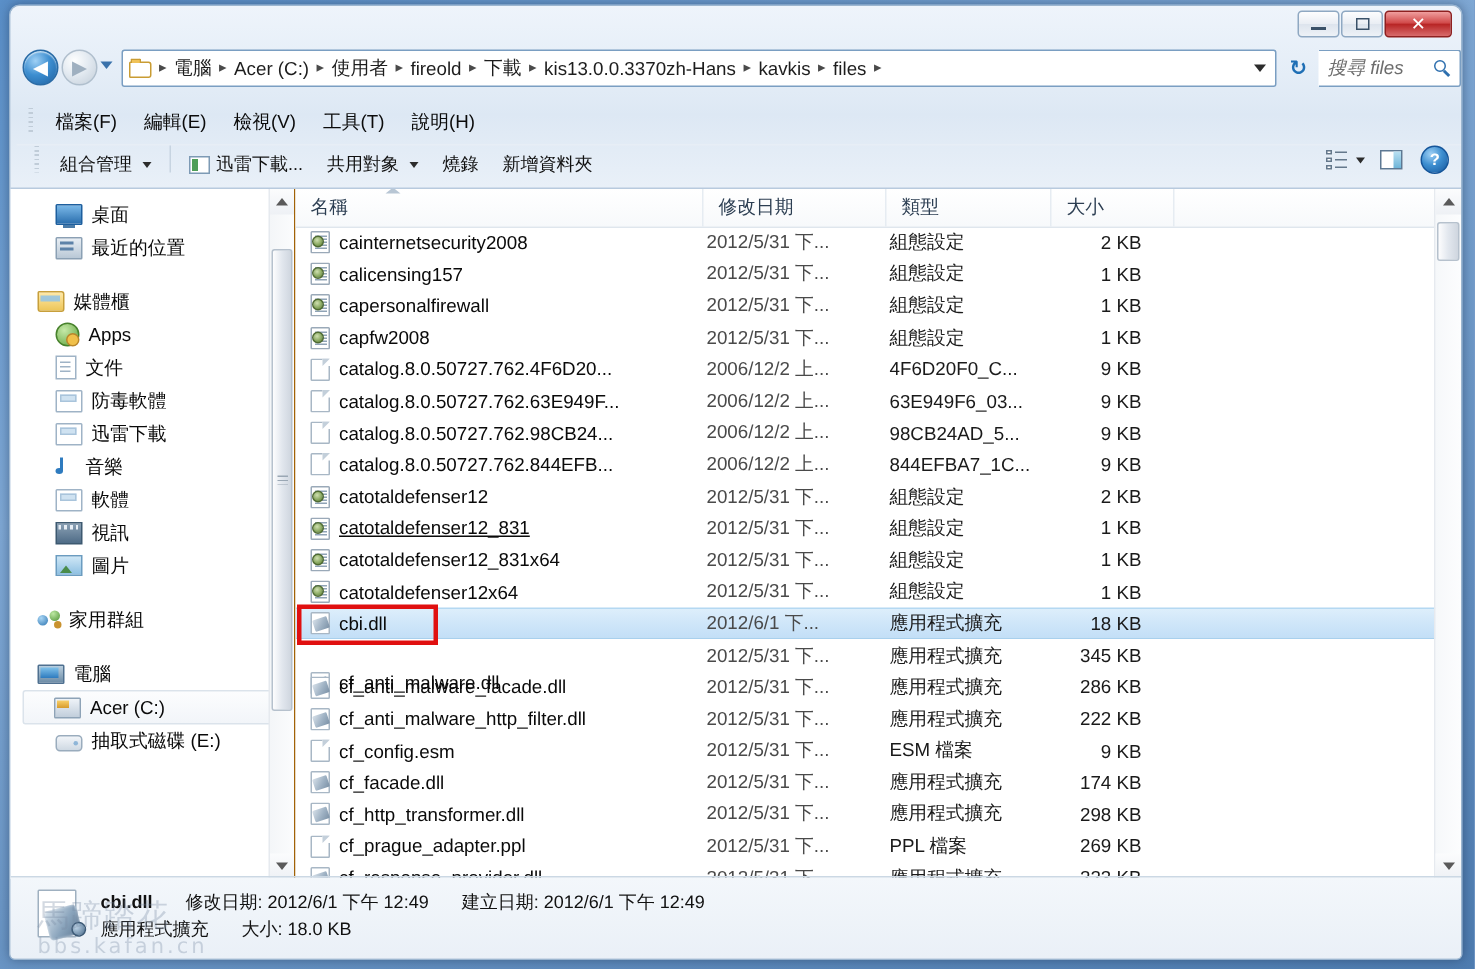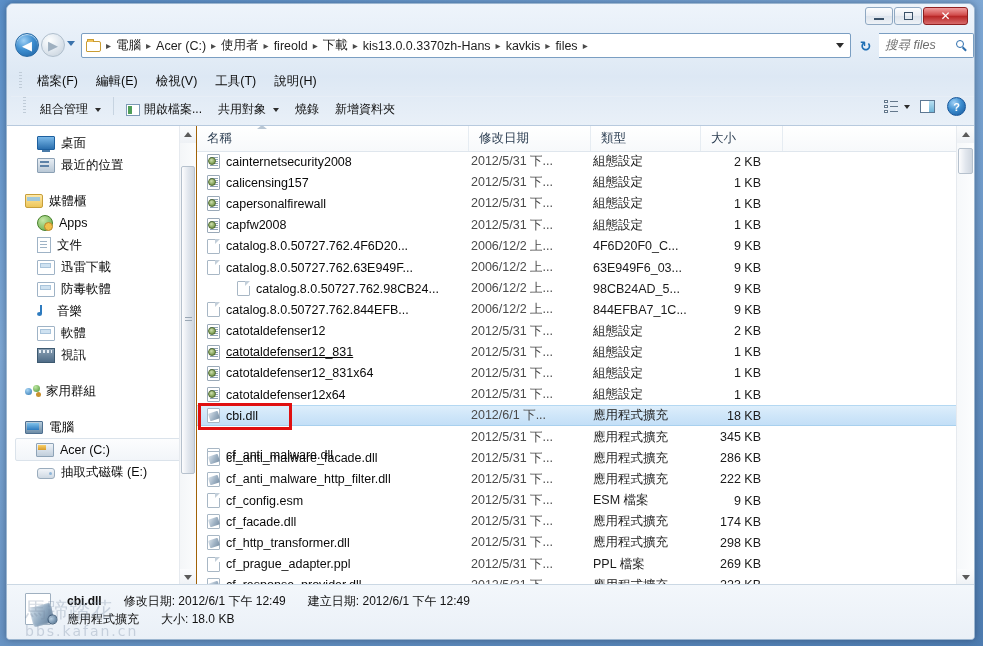--- a/index.html
+++ b/index.html
@@ -440,21 +440,21 @@
 
     <div id="toolbar">
       <div class="grip"></div>
       <div class="tbitem">
         <span>組合管理</span>
         <span class="tbcaret"></span>
       </div>
       <div class="tbsep"></div>
       <div class="tbitem">
         <span class="open-ico"></span>
-        <span>開啟檔案...</span>
+        <span>迅雷下載...</span>
       </div>
       <div class="tbitem">
         <span>共用對象</span>
         <span class="tbcaret"></span>
       </div>
       <div class="tbitem">
         <span>燒錄</span>
       </div>
       <div class="tbitem">
         <span>新增資料夾</span>
@@ -498,37 +498,41 @@
           <div class="navrow indent">
             <span class="nico ic-apps"></span>
             <span>Apps</span>
           </div>
           <div class="navrow indent">
             <span class="nico ic-doc"></span>
             <span>文件</span>
           </div>
           <div class="navrow indent">
             <span class="nico ic-folderlib"></span>
+            <span>防毒軟體</span>
+          </div>
+          <div class="navrow indent">
+            <span class="nico ic-folderlib"></span>
             <span>迅雷下載</span>
-          </div>
-          <div class="navrow indent">
-            <span class="nico ic-folderlib"></span>
-            <span>防毒軟體</span>
           </div>
           <div class="navrow indent">
             <span class="nico ic-music"></span>
             <span>音樂</span>
           </div>
           <div class="navrow indent">
             <span class="nico ic-folderlib"></span>
             <span>軟體</span>
           </div>
           <div class="navrow indent">
             <span class="nico ic-video"></span>
             <span>視訊</span>
+          </div>
+          <div class="navrow indent">
+            <span class="nico ic-pic"></span>
+            <span>圖片</span>
           </div>
 
           <div class="navgap"></div>
 
           <div class="navrow">
             <span class="nico ic-homegroup"></span>
             <span>家用群組</span>
           </div>
 
           <div class="navgap"></div>
@@ -629,21 +633,21 @@
             <div class="frow">
               <div class="cname" style="width: 272px;">
                 <span class="fico plain"></span>
                 <span>catalog.8.0.50727.762.63E949F...</span>
               </div>
               <div class="cdate" style="width: 122px;">2006/12/2 上...</div>
               <div class="ctype" style="width: 110px;">63E949F6_03...</div>
               <div class="csize" style="width: 82px;">9 KB</div>
             </div>
             <div class="frow">
-              <div class="cname" style="width: 272px; justify-content: center;">
+              <div class="cname" style="width: 272px;">
                 <span class="fico plain"></span>
                 <span>catalog.8.0.50727.762.98CB24...</span>
               </div>
               <div class="cdate" style="width: 122px;">2006/12/2 上...</div>
               <div class="ctype" style="width: 110px;">98CB24AD_5...</div>
               <div class="csize" style="width: 82px;">9 KB</div>
             </div>
             <div class="frow">
               <div class="cname" style="width: 272px;">
                 <span class="fico plain"></span>

